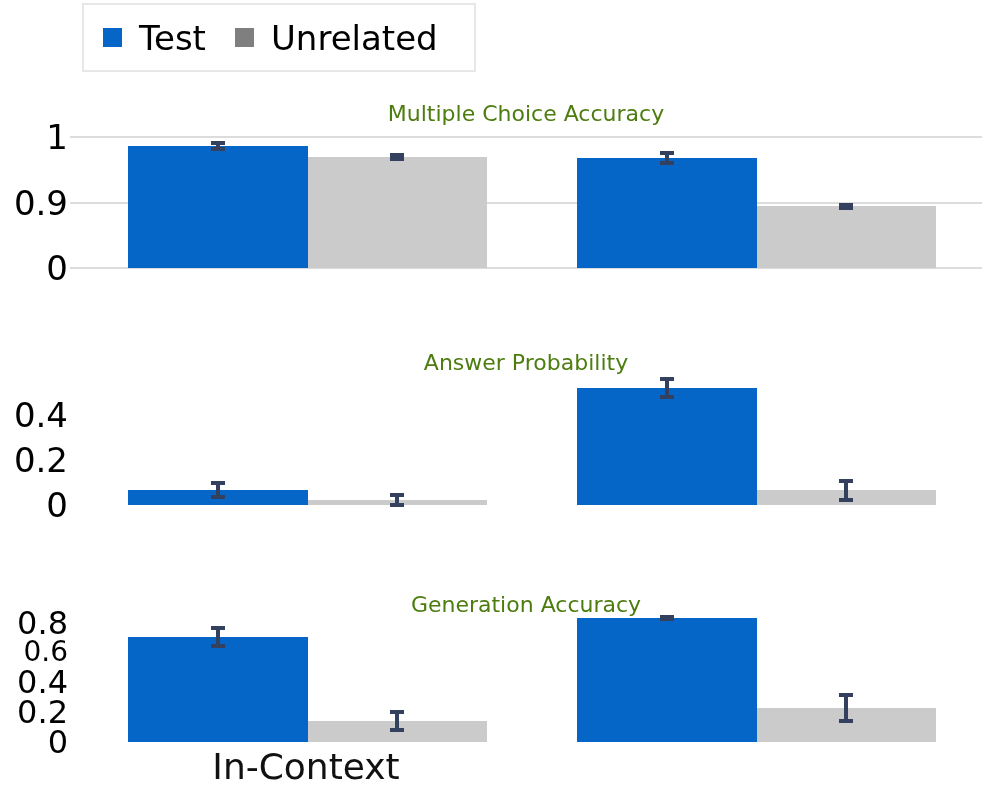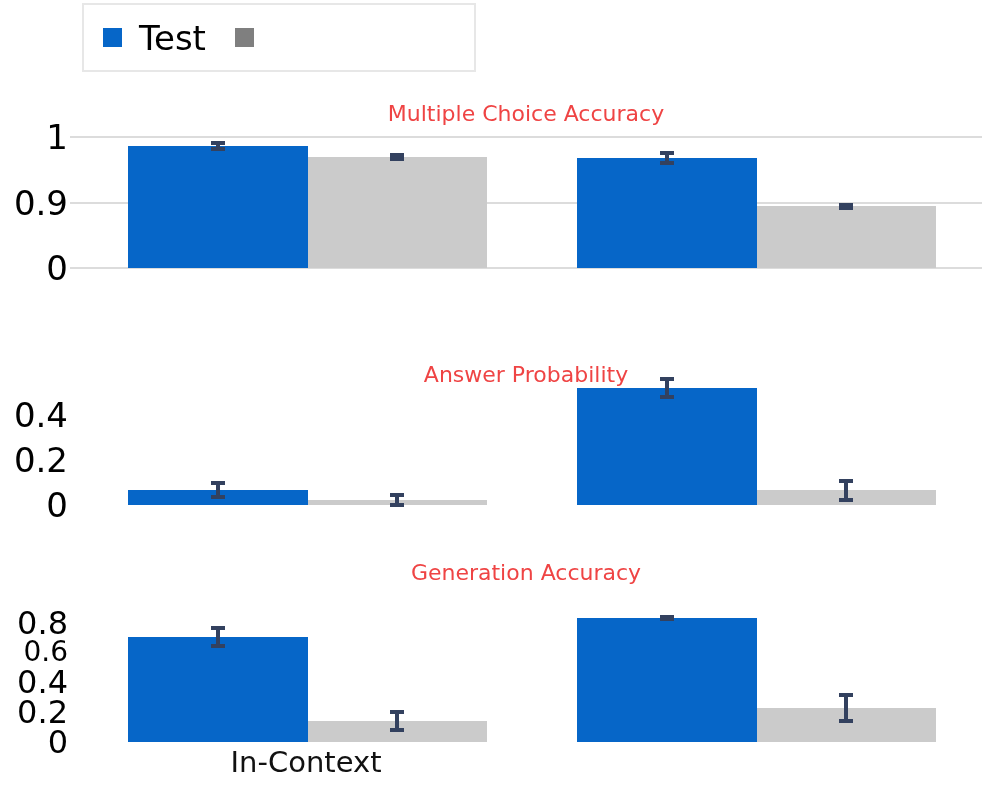--- a/index.html
+++ b/index.html
@@ -12,45 +12,46 @@
     position:absolute;left:82px;top:3px;width:394px;height:69px;
     background:#ffffff;border:2px solid #e7e7e7;box-sizing:border-box;
     display:flex;align-items:center;padding-left:19px;
   }
   .legend .sw{width:19px;height:19px;flex:0 0 auto;}
   .legend .lab{font-size:34px;line-height:1;margin-left:17px;white-space:nowrap;}
   .legend .gap{width:29px;flex:0 0 auto;}
   
   .title{
     position:absolute;left:70px;width:912px;text-align:center;
-    font-size:22px;line-height:1.2;color:#ef4444;
+    font-size:22px;line-height:1.2;color:#4d7c0f;
   }
-  .t1{top:101px}.t2{top:362px}.t3{top:560px}
+  .t1{top:101px}.t2{top:350px}.t3{top:592px}
   
   .xlab{
     position:absolute;top:746px;transform:translateX(-50%);
-    font-size:29px;line-height:1.15;color:#111;white-space:nowrap;
+    font-size:36px;line-height:1.15;color:#111;white-space:nowrap;
   }
   
   .gridline{position:absolute;left:70px;width:912px;height:2px;background:#dcdcdc;}
   .bar{position:absolute;}
   .ytick{position:absolute;left:0;width:68px;text-align:right;transform:translateY(-50%);line-height:1;color:#000;}
   .err-stem{position:absolute;width:4px;}
   .err-cap{position:absolute;height:4px;}
 </style>
 </head>
 <body>
 
 <div class="fig">
 
   <div class="legend">
     <span class="sw" id="sw-test" style="background: rgb(6, 102, 200);"></span>
     <span class="lab">Test</span>
     <span class="gap"></span>
     <span class="sw" id="sw-unrelated" style="background: rgb(127, 127, 127);"></span>
+    <span class="lab">Unrelated</span>
   </div>
 
   <div class="title t1">Multiple Choice Accuracy</div>
   <div class="title t2">Answer Probability</div>
   <div class="title t3">Generation Accuracy</div>
 
   <div id="plot">
       <div class="gridline" style="top: 136px;"></div>
       <div class="gridline" style="top: 201.5px;"></div>
       <div class="gridline" style="top: 267px;"></div>

